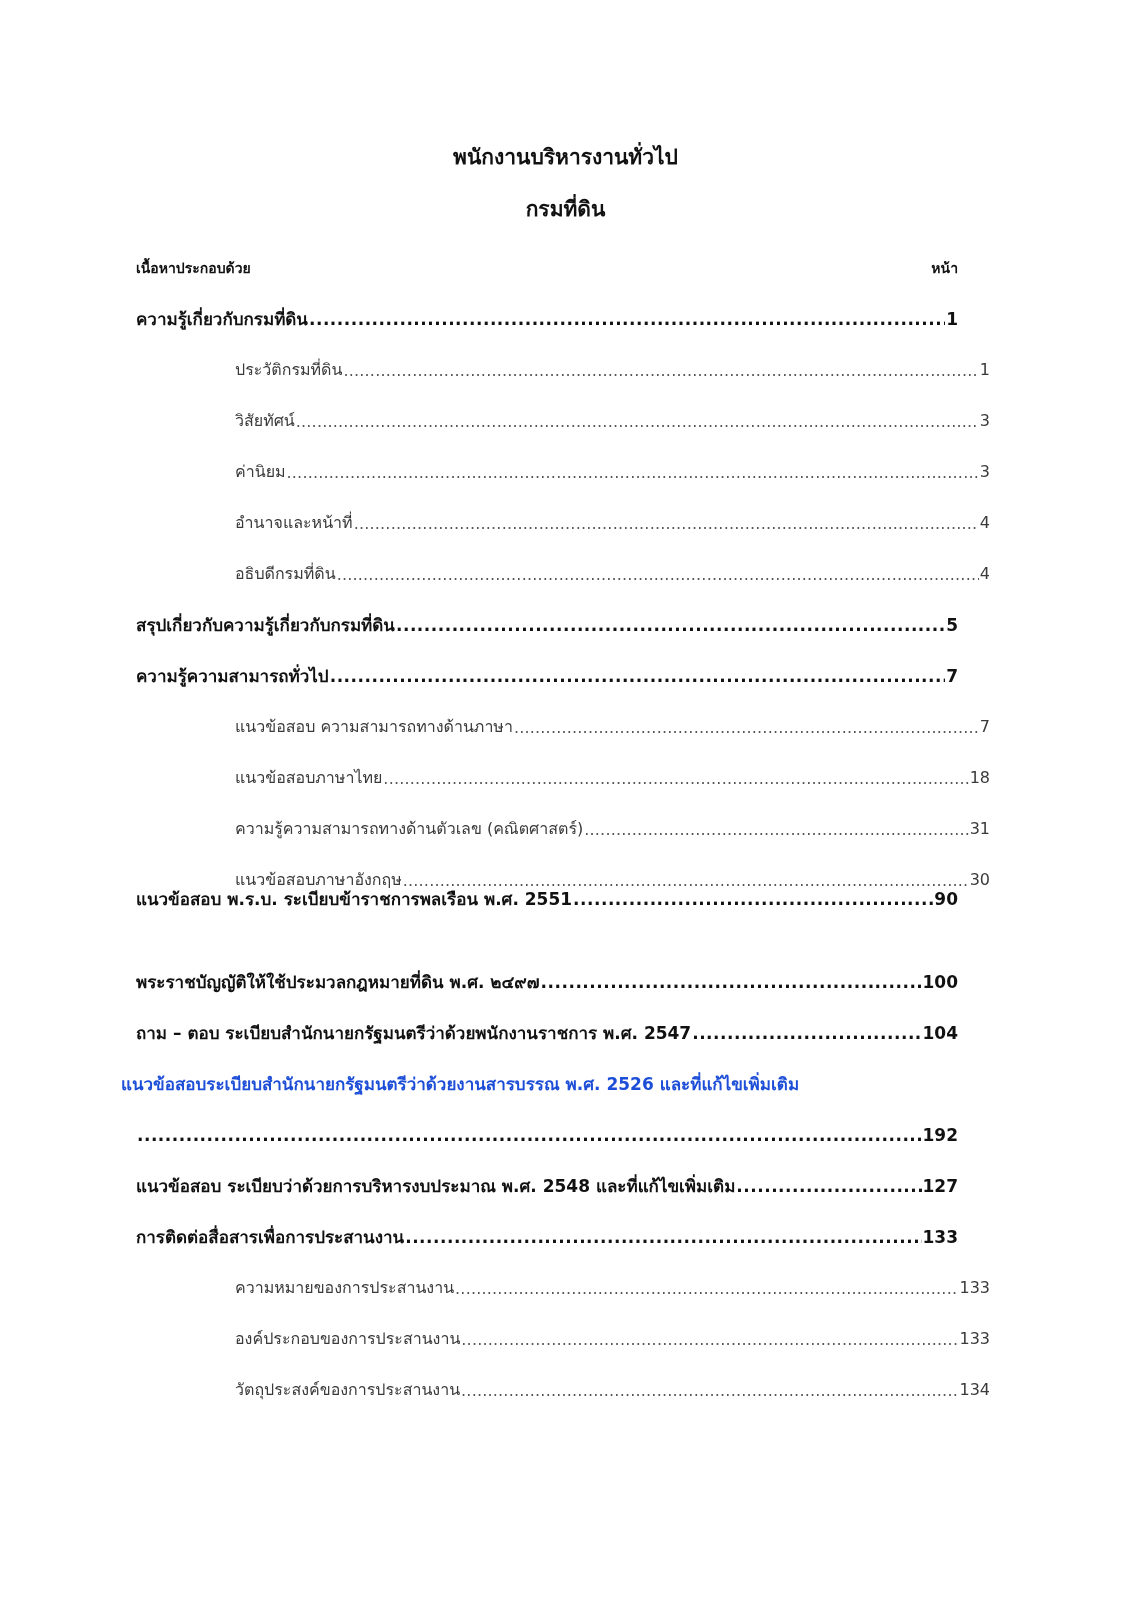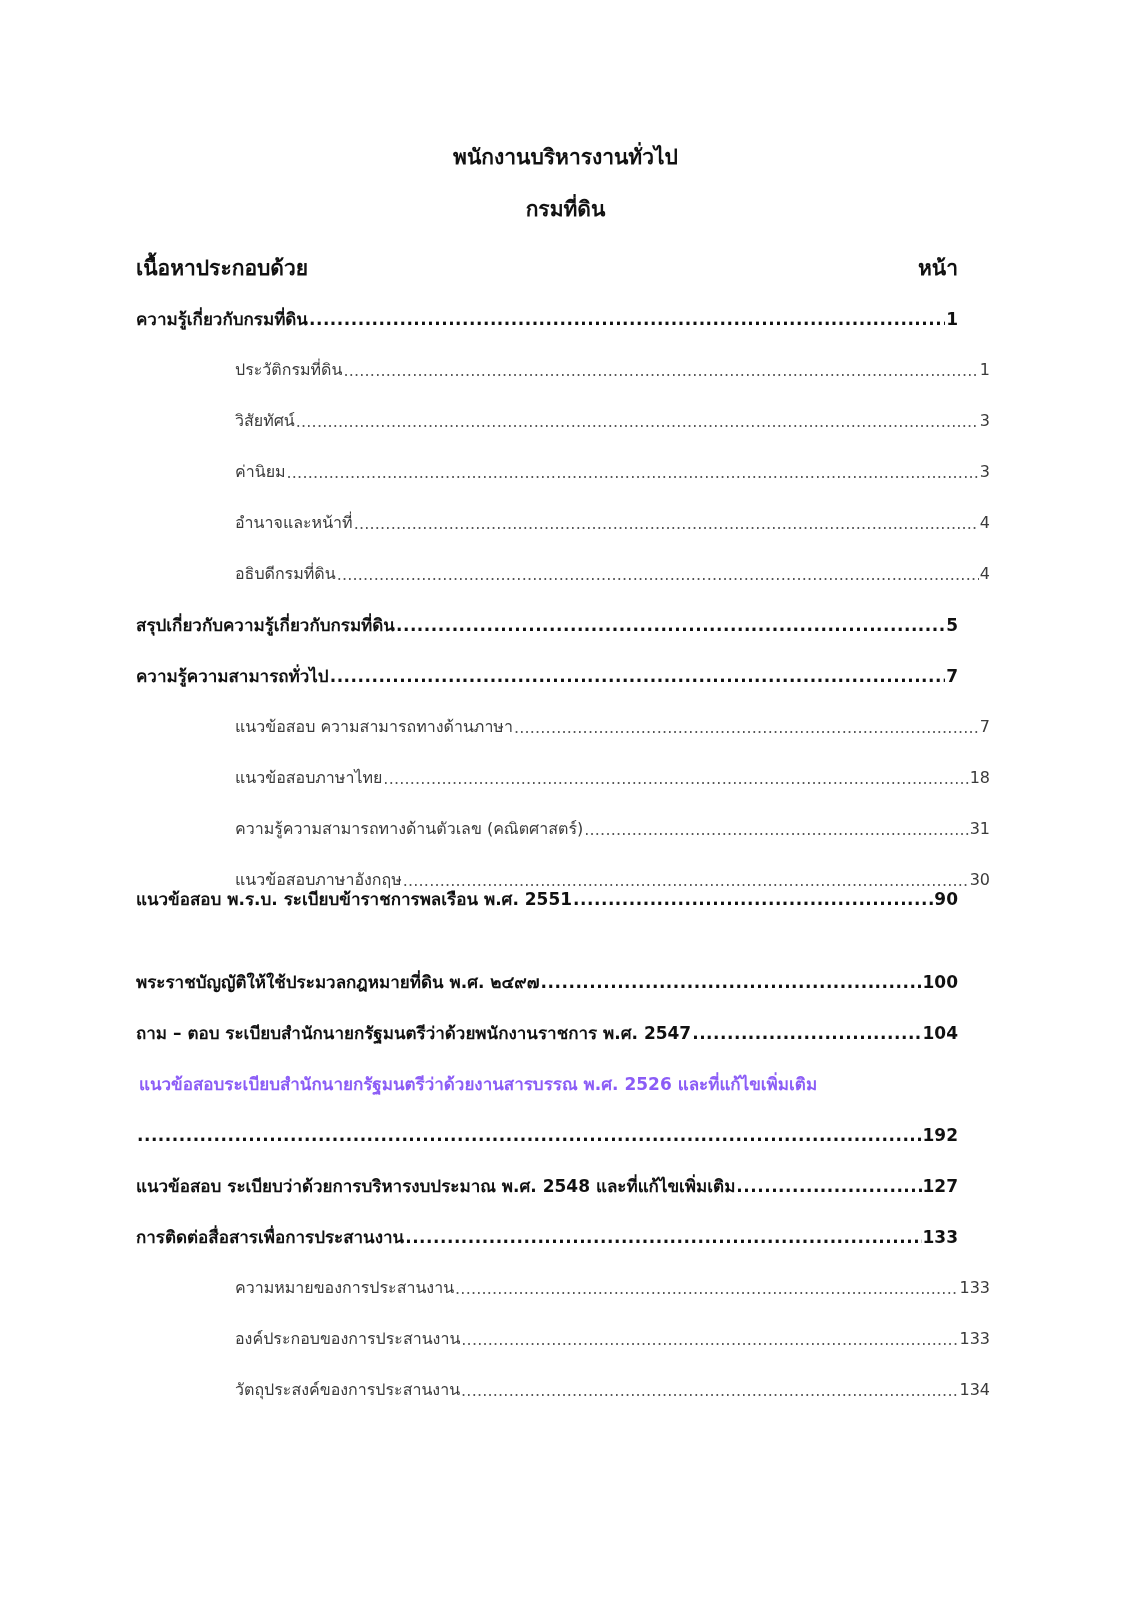--- a/index.html
+++ b/index.html
@@ -36,21 +36,21 @@
     .title.main { top: 142px; }
     .title.sub { top: 196px; font-family: Liberation Mono, monospace; }
 
     .toc-header {
       position: absolute;
       left: 136px;
       width: 822px;
       top: 253px;
       display: flex;
       justify-content: space-between;
-      font-size: 21px;
+      font-size: 14px;
       font-weight: bold;
       line-height: 30px;
       color: #111111;
     }
 
     .toc {
       position: absolute;
       left: 0;
       top: 304px;
       width: 1131px;
@@ -73,25 +73,25 @@
     }
     .toc-row.level-2 {
       left: 203px;
       width: 755px;
       font-size: 16px;
       font-weight: normal;
       color: #3a3a3a;
       margin-left: 32px;
     }
     .toc-row.plain {
-      left: 139px;
+      left: 121px;
       width: 822px;
       font-size: 17px;
       font-weight: bold;
-      color: #8b5cf6;
+      color: #1d4ed8;
     }
     .toc-label {
       flex: 0 0 auto;
     }
     .toc-leader {
       flex: 1 1 auto;
       overflow: hidden;
       margin: 0 1px;
       position: relative;
       height: 30px;

